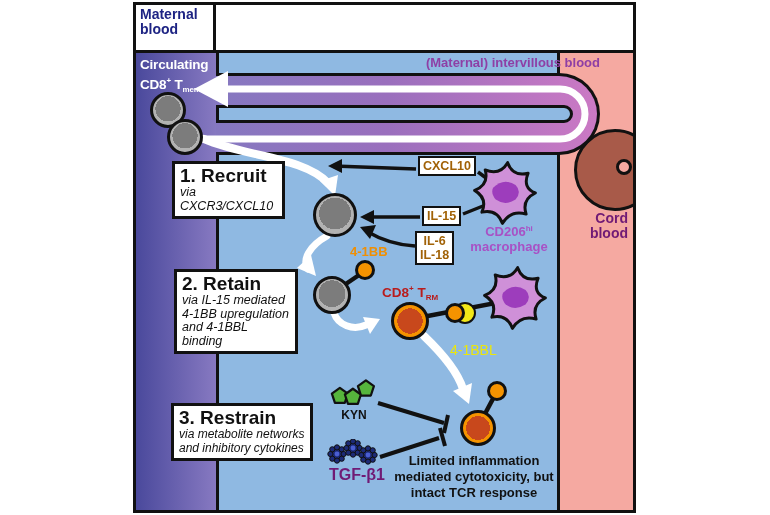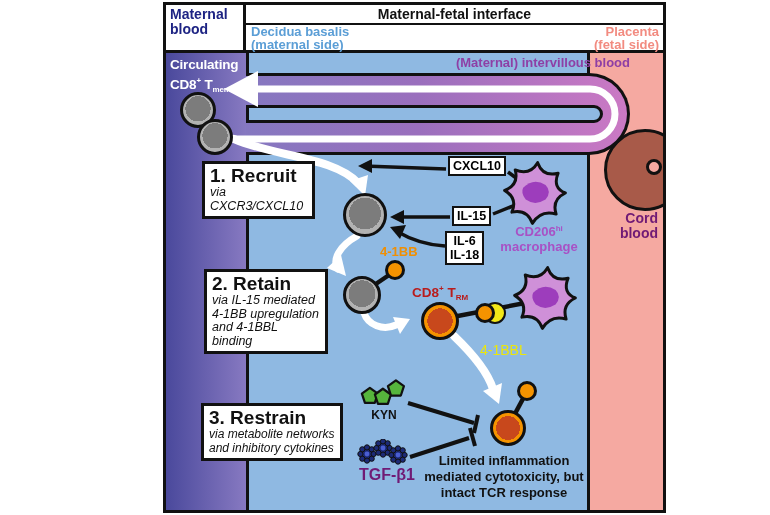--- a/index.html
+++ b/index.html
@@ -1,17 +1,17 @@
 <!DOCTYPE html>
 <html><head>
 <meta charset="utf-8">
 <style>
   * { margin:0; padding:0; box-sizing:border-box; }
   html,body { width:770px; height:515px; background:#fff; font-family:"Liberation Sans", sans-serif; overflow:hidden; }
-  #figure { position:absolute; left:133px; top:2px; width:503px; height:511px; border:3px solid #111; background:#fff; overflow:hidden;margin-left:30px; }
+  #figure { position:absolute; left:133px; top:2px; width:503px; height:511px; border:3px solid #111; background:#fff; overflow:hidden; }
   .abs { position:absolute; }
 
   
   #header { left:0; top:0; width:497px; height:48px; display:flex; border-bottom:3px solid #111; background:#fff; z-index:6; }
   #hdr-left { width:80px; border-right:3px solid #111; padding:2px 0 0 4px; color:#1d2383; font-weight:bold; font-size:14px; line-height:15px; }
   #hdr-right { flex:1; display:flex; flex-direction:column; }
   #hdr-title { height:20px; border-bottom:2.5px solid #111; text-align:center; font-weight:bold; font-size:14px; line-height:19px; color:#111; }
   #hdr-sub { flex:1; position:relative; }
   #decidua-lab { position:absolute; left:5px; top:1px; color:#5b9ed6; font-weight:bold; font-size:13px; line-height:12.5px; }
   #placenta-lab { position:absolute; right:4px; top:1px; color:#f28b80; font-weight:bold; font-size:13px; line-height:12.5px; text-align:right; }
@@ -44,21 +44,21 @@
   
   .step-box { background:#fff; border:3px solid #111; padding:1px 5px 3px 5px; z-index:5; }
   .step-title { font-weight:bold; font-size:19px; line-height:21px; color:#111; }
   .step-sub { font-style:italic; font-size:12.5px; line-height:13.5px; color:#111; }
   #box1 { left:36px; top:156px; width:113px; }
   #box2 { left:38px; top:264px; width:124px; }
   #box3 { left:35px; top:398px; width:142px; }
   #box3 .step-sub { font-size:12px; }
 
   
-  .cyt-box { background:#fff; border:2.5px solid #111; font-weight:bold; font-size:12.5px; line-height:14px; padding:1px 3px; text-align:center; color:#000000; z-index:5; }
+  .cyt-box { background:#fff; border:2.5px solid #111; font-weight:bold; font-size:12.5px; line-height:14px; padding:1px 3px; text-align:center; color:#a16207; z-index:5; }
   #cxcl10-box { left:282px; top:151px; }
   #il15-box { left:286px; top:201px; }
   #il618-box { left:279px; top:226px; }
 
   
   #lab-41bb { left:214px; top:239px; color:#ef8f05; font-weight:bold; font-size:13px; z-index:5; }
   #lab-trm { left:246px; top:279px; color:#b91c1c; font-weight:bold; font-size:13.5px; z-index:5; }
   #lab-41bbl { left:314px; top:337px; color:#ece60a; font-weight:normal; font-size:14px; z-index:6; }
   #lab-cd206 { left:318px; top:217px; width:110px; text-align:center; color:#a851c5; font-weight:bold; font-size:13px; line-height:14.5px; z-index:5; }
   #kyn-shape { left:194px; top:372px; z-index:5; }
@@ -67,33 +67,20 @@
   #lab-tgf { left:185px; top:461px; width:64px; text-align:right; color:#701a75; font-weight:bold; font-size:16px; z-index:5; }
   #outcome { left:258px; top:448px; width:160px; text-align:center; color:#111; font-weight:bold; font-size:13px; line-height:16px; z-index:5; }
 </style>
 </head>
 <body>
 
 <div id="figure">
 
   <div id="header" class="abs">
     <div id="hdr-left">Maternal blood</div>
-    <div id="hdr-right">
-      <div id="hdr-title">Maternal-fetal interface</div>
-      <div id="hdr-sub">
-        <div id="decidua-lab">
-          <div>Decidua basalis</div>
-          <div>(maternal side)</div>
-        </div>
-        <div id="placenta-lab">
-          <div>Placenta</div>
-          <div>(fetal side)</div>
-        </div>
-      </div>
-    </div>
   </div>
 
   <div id="col-maternal" class="abs"></div>
   <div id="col-decidua" class="abs"></div>
   <div id="col-placenta" class="abs"></div>
 
   <div id="intervillous" class="abs">(Maternal) intervillous blood</div>
   <div id="circulating" class="abs">
     <div>Circulating</div>
     <div><span>CD8</span><sup>+</sup><span> T</span><sub>mem</sub></div>

